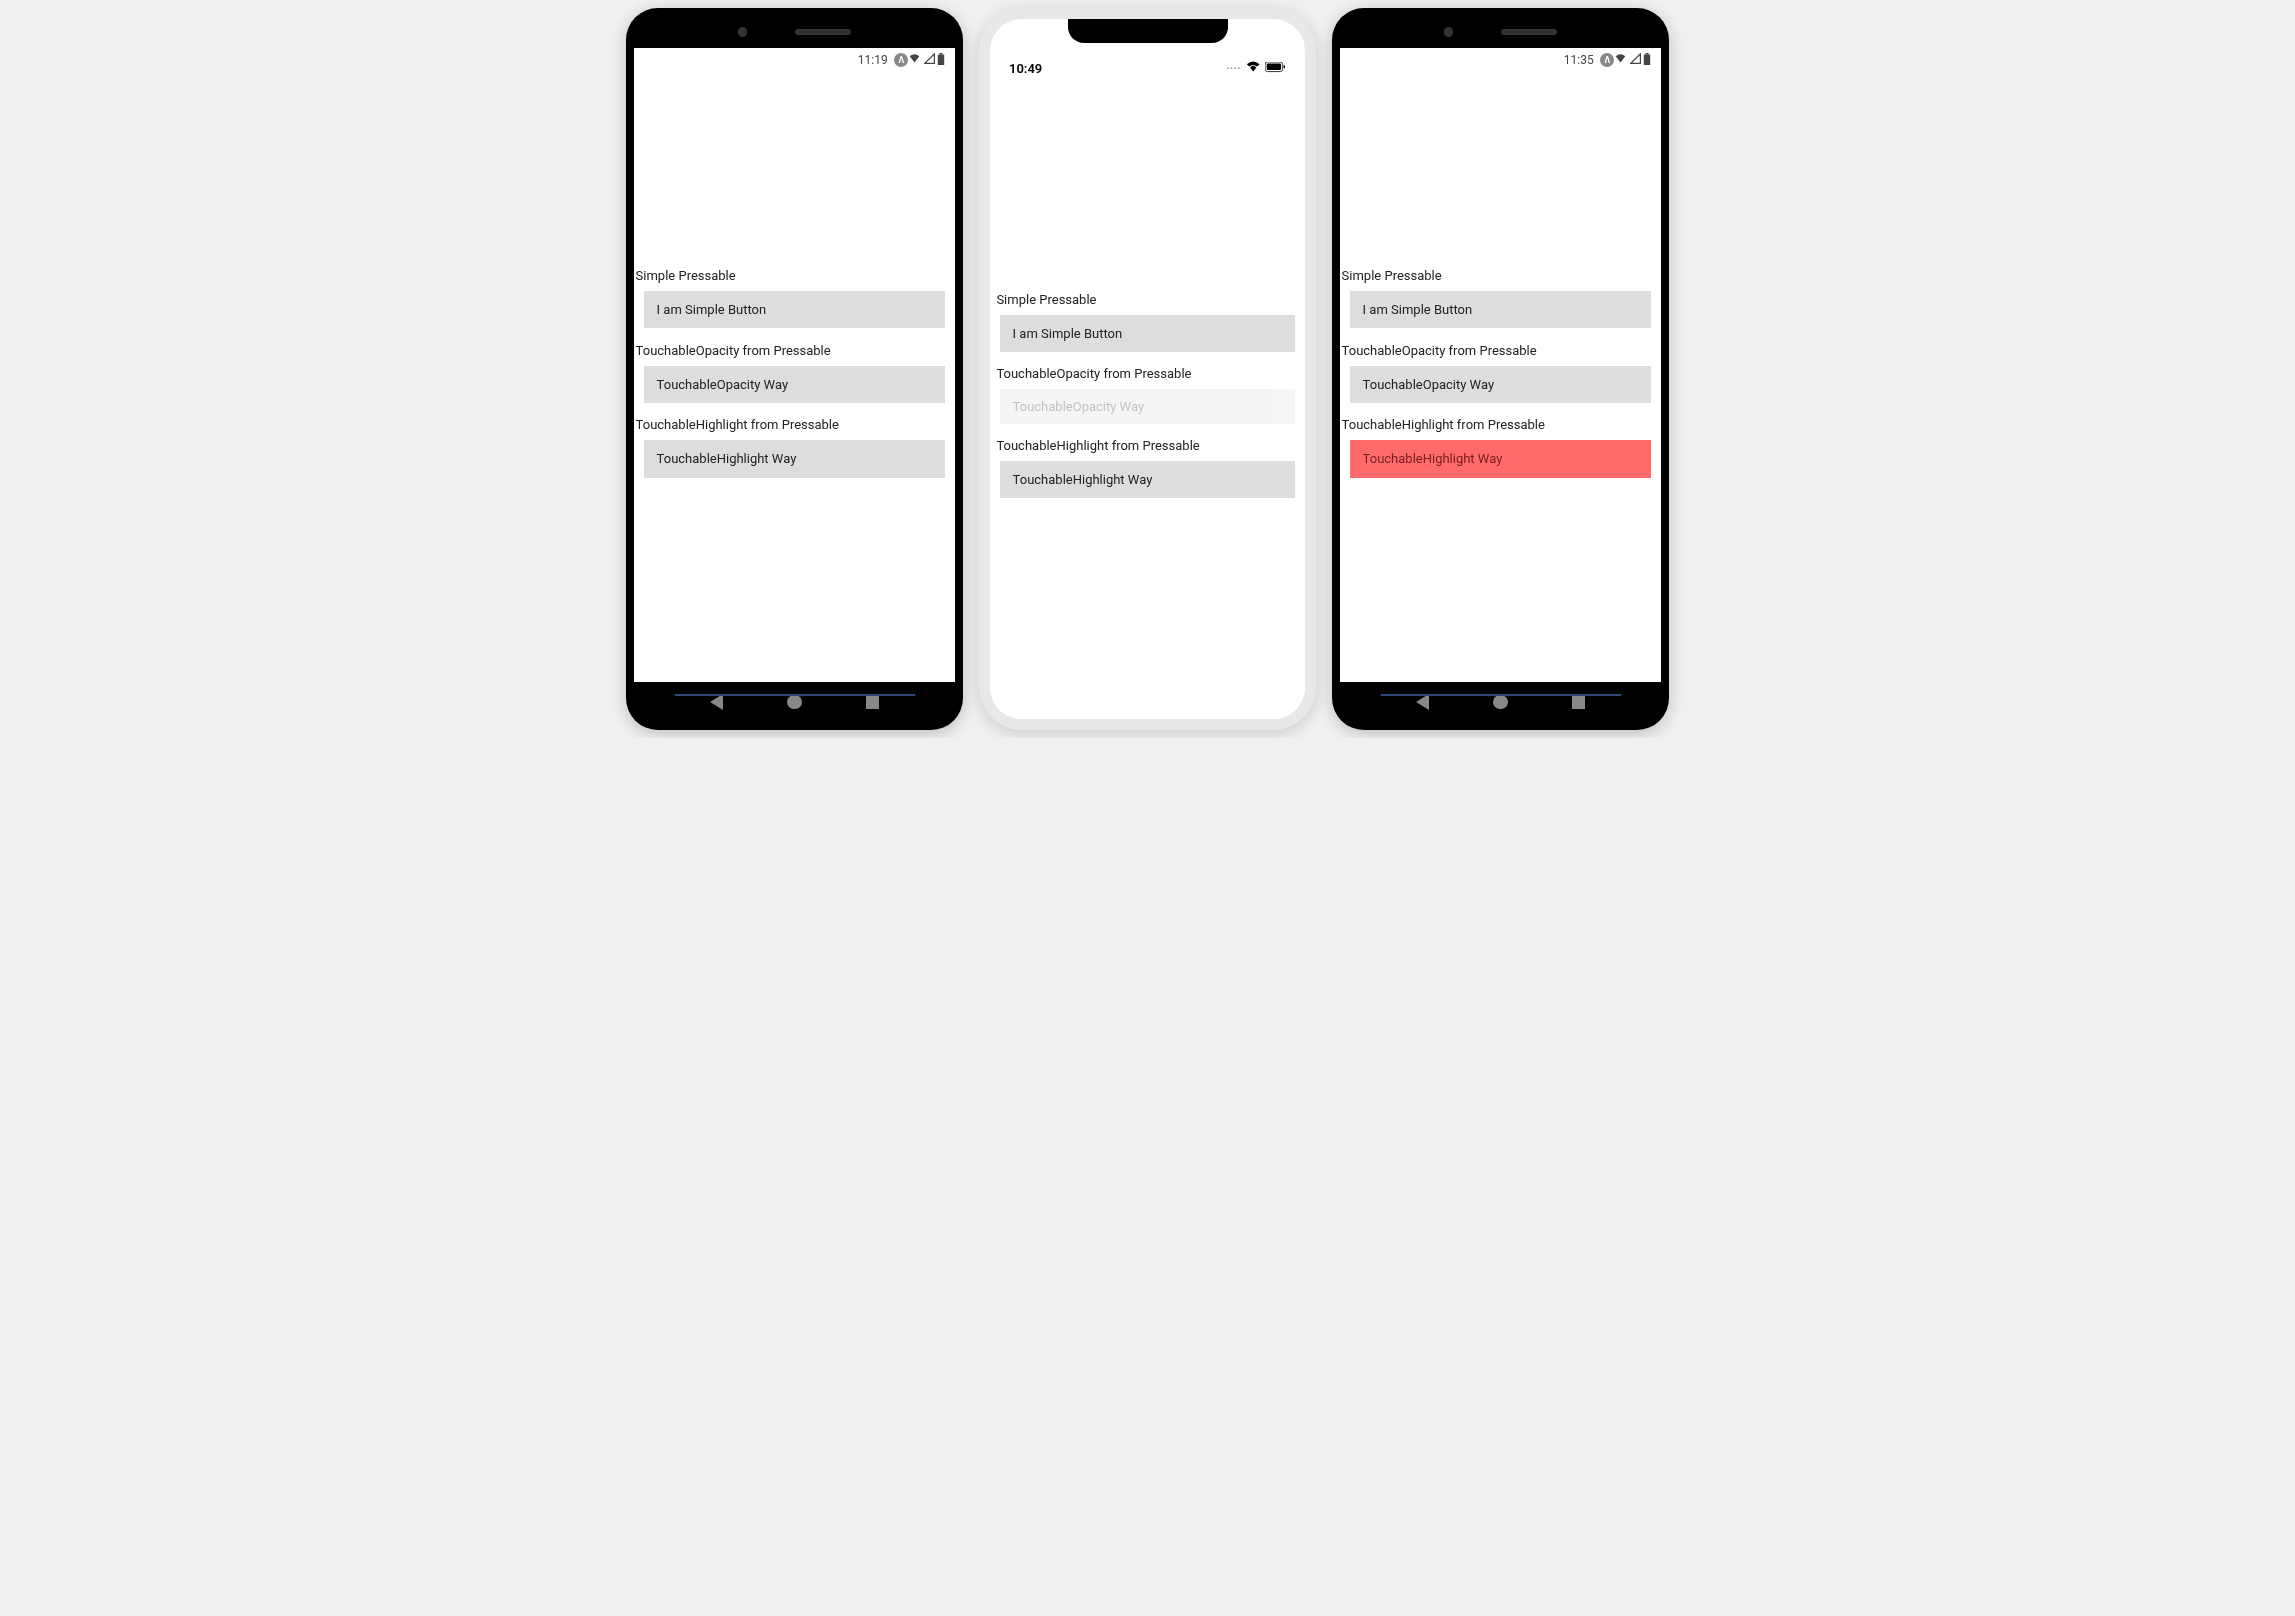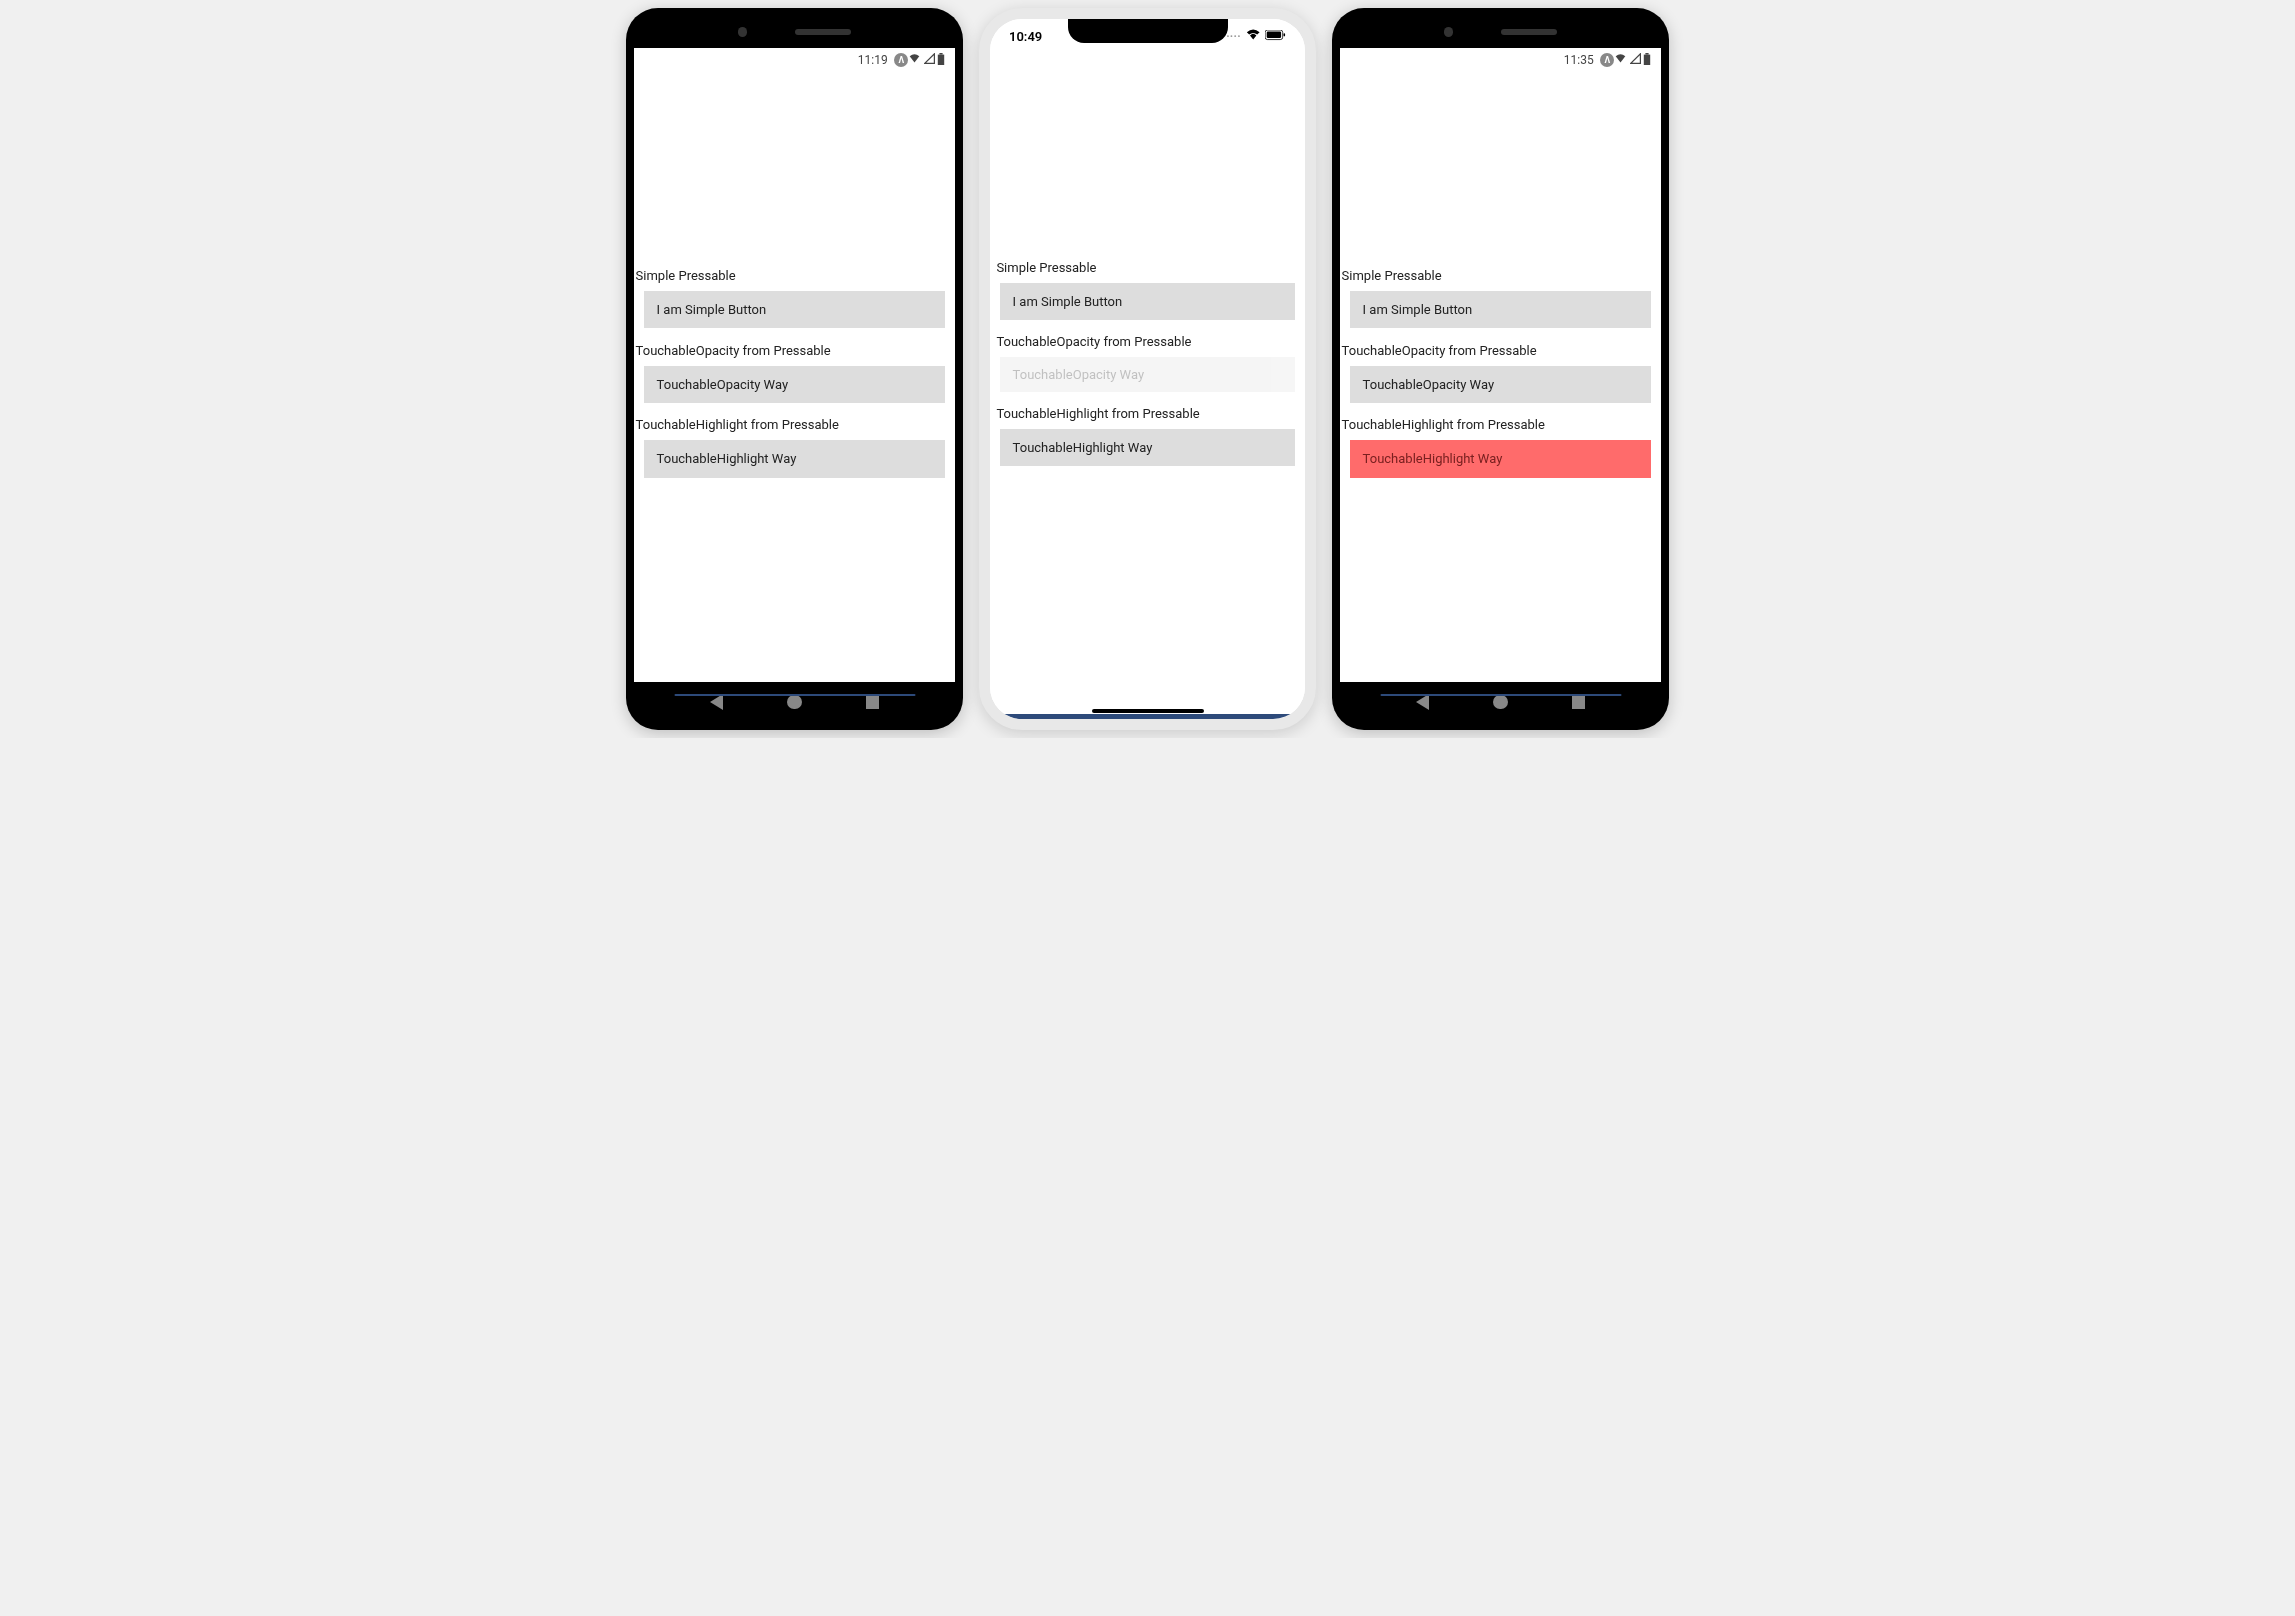--- a/index.html
+++ b/index.html
@@ -143,20 +143,21 @@
       border-radius: 2.4px 2.4px 0 0;
     }
     .status-bar-ios {
       display: flex;
       justify-content: space-between;
       align-items: flex-end;
       padding: 9.6px 19px 4.8px;
       font-size: 13px;
       font-weight: 600;
       color: #000;
+      margin-top: 32px;
     }
     .status-bar-ios .right {
       display: flex;
       align-items: center;
       gap: 4.8px;
     }
     .status-bar-ios .dots {
       letter-spacing: 0.8px;
       color: #999;
       font-size: 8px;

